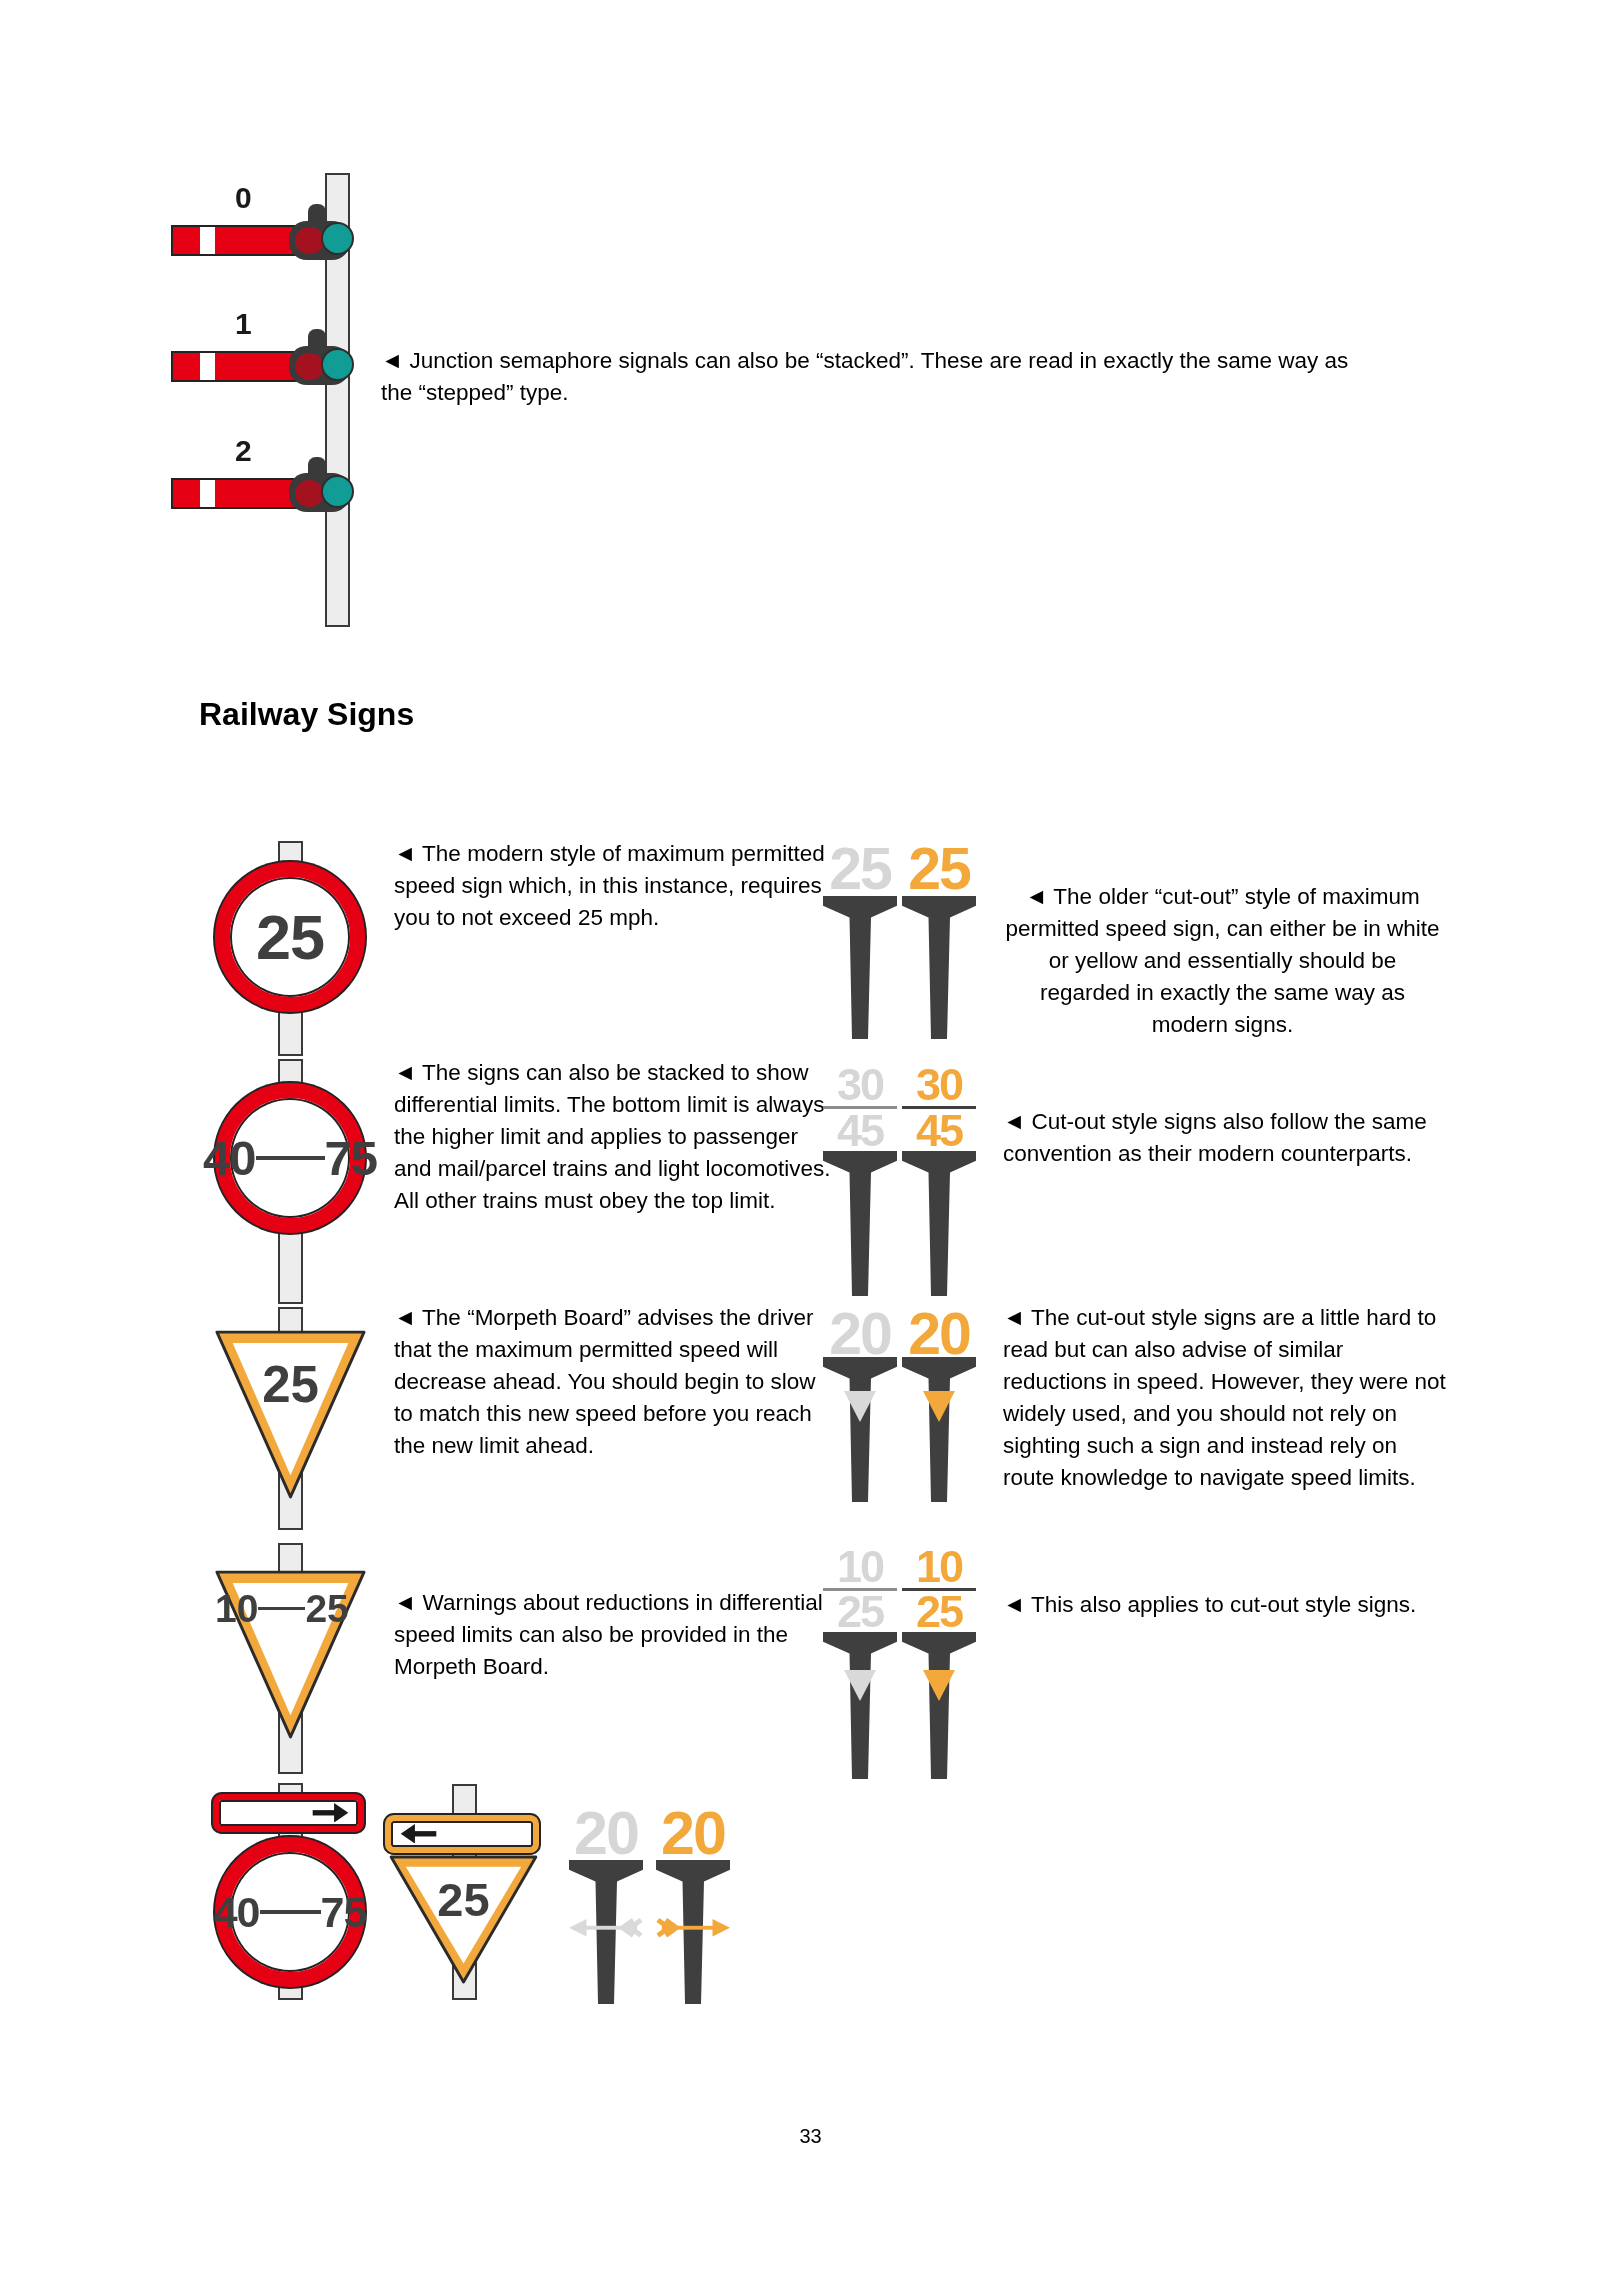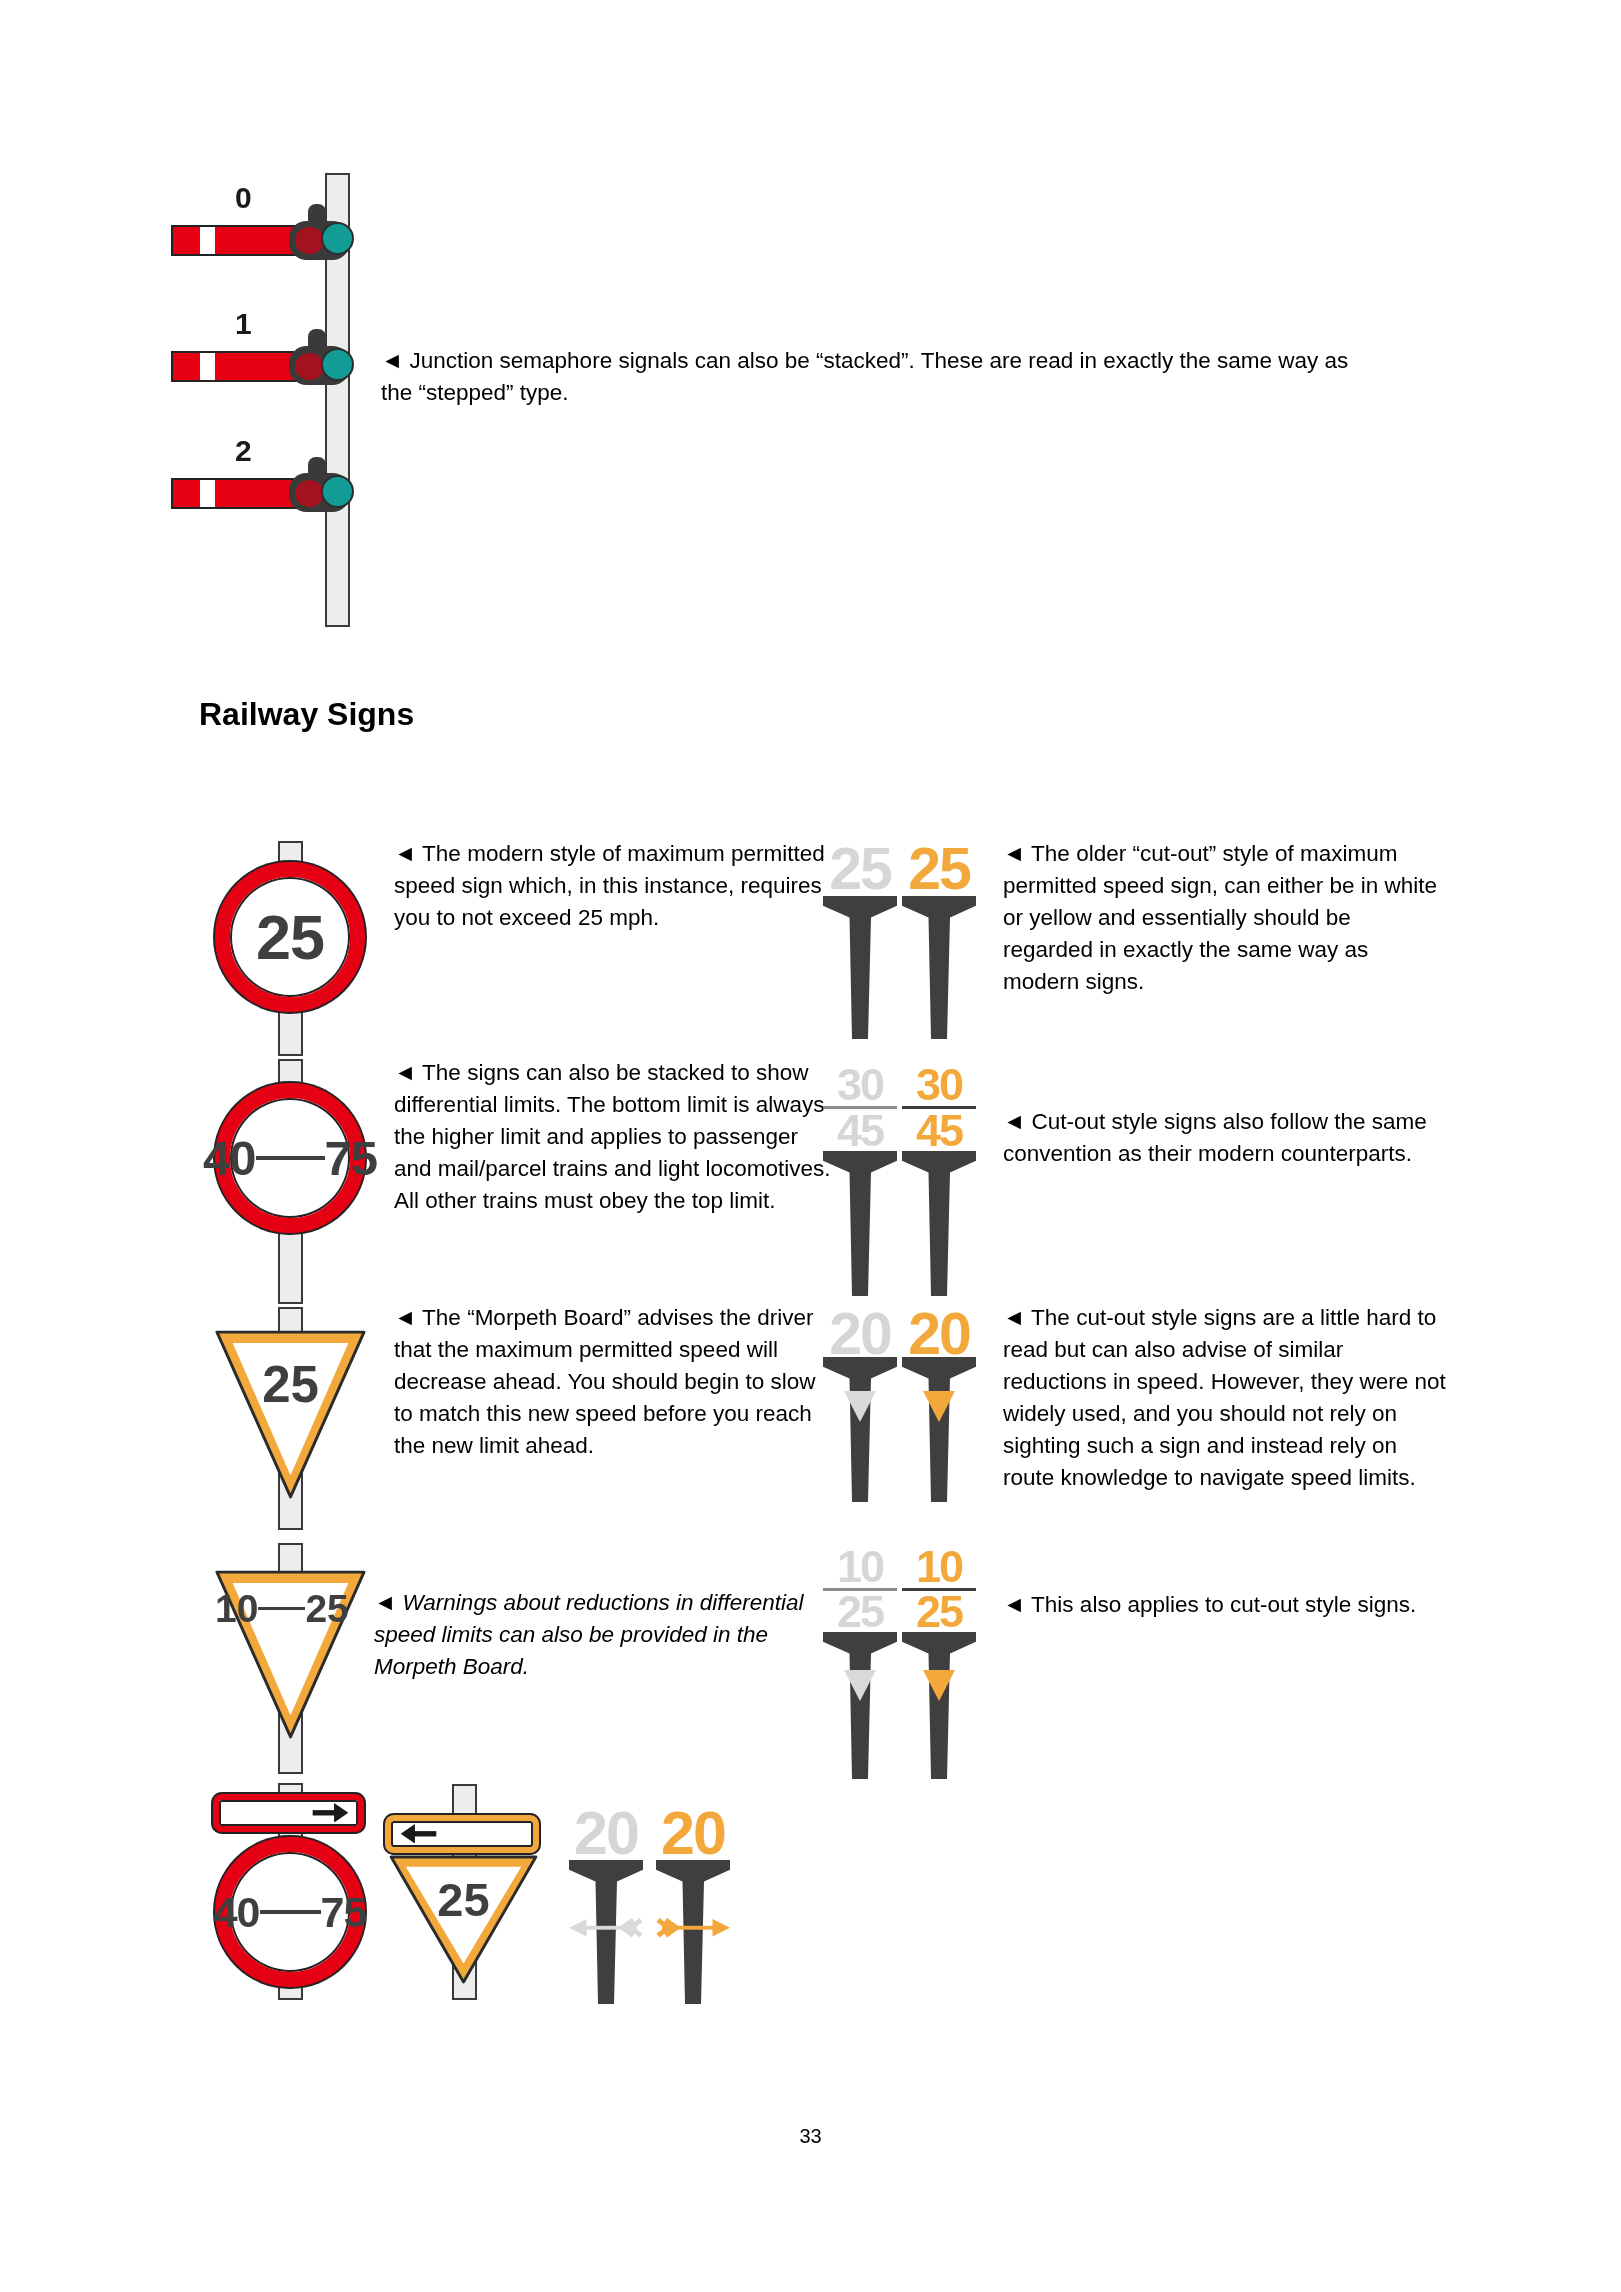--- a/index.html
+++ b/index.html
@@ -104,21 +104,21 @@
   <div class="txt" style="left:394px;top:838px;width:439px;">◄ The modern style of maximum permitted speed sign which, in this instance, requires you to not exceed 25 mph.</div>
 
   <div class="cut" style="left:823px;top:843px;">
     <div class="cut-num cut-gray" style="font-size:59px;line-height:53px;">25</div>
     <div class="tpost" style="height:143px;"></div>
   </div>
   <div class="cut" style="left:902px;top:843px;">
     <div class="cut-num cut-orange" style="font-size:59px;line-height:53px;">25</div>
     <div class="tpost" style="height:143px;"></div>
   </div>
-  <div class="txt" style="left:1003px;top:838px;width:439px;">◄ The older “cut-out” style of maximum permitted speed sign, can either be in white or yellow and essentially should be regarded in exactly the same way as modern signs.</div>
+  <div class="txt" style="left:1003px;top:881px;width:439px;text-align:center;">◄ The older “cut-out” style of maximum permitted speed sign, can either be in white or yellow and essentially should be regarded in exactly the same way as modern signs.</div>
 
   <div class="post" style="left:278px;top:1059px;width:20.6px;height:241px;"></div>
   <div class="circle-sign" style="left:215px;top:1083px;">
     <div class="frac">
       <div class="big-num" style="font-size:49px;line-height:43px;">40</div>
       <div class="frac-bar" style="width:69px;height:4.9px;margin:2.9px 0;"></div>
       <div class="big-num" style="font-size:49px;line-height:43px;">75</div>
     </div>
   </div>
   <div class="txt" style="left:394px;top:1057px;width:439px;">◄ The signs can also be stacked to show differential limits. The bottom limit is always the higher limit and applies to passenger and mail/parcel trains and light locomotives. All other trains must obey the top limit.</div>
@@ -162,21 +162,21 @@
     <polygon points="2,2 152,2 77,170" fill="#f3a83b" stroke="#2b2b2b" stroke-width="3" stroke-linejoin="round"></polygon>
     <polygon points="18,13 136,13 77,148" fill="#ffffff"></polygon>
   </svg>
   <div class="tri-num" style="left:215px;top:1590px;width:151px;">
     <div class="frac" style="align-items:center;">
       <div style="font-size:39px;line-height:37px;font-weight:bold;color:#3f3f3f;">10</div>
       <div class="frac-bar" style="width:47px;height:3.9px;margin:2px 0;"></div>
       <div style="font-size:39px;line-height:37px;font-weight:bold;color:#3f3f3f;">25</div>
     </div>
   </div>
-  <div class="txt" style="left:374px;top:1587px;width:439px;font-style:italic;">◄ Warnings about reductions in differential speed limits can also be provided in the Morpeth Board.</div>
+  <div class="txt" style="left:394px;top:1587px;width:439px;">◄ Warnings about reductions in differential speed limits can also be provided in the Morpeth Board.</div>
 
   <div class="cut" style="left:823px;top:1547px;">
     <div class="cut-num cut-gray" style="font-size:45px;line-height:40px;">10</div>
     <div class="cut-div div-gray"></div>
     <div class="cut-num cut-gray" style="font-size:45px;line-height:40px;">25</div>
     <div class="tpost" style="height:147px;"></div>
     <div class="down-arrow da-gray" style="left:20.6px;top:123px;"></div>
   </div>
   <div class="cut" style="left:902px;top:1547px;">
     <div class="cut-num cut-orange" style="font-size:45px;line-height:40px;">10</div>

